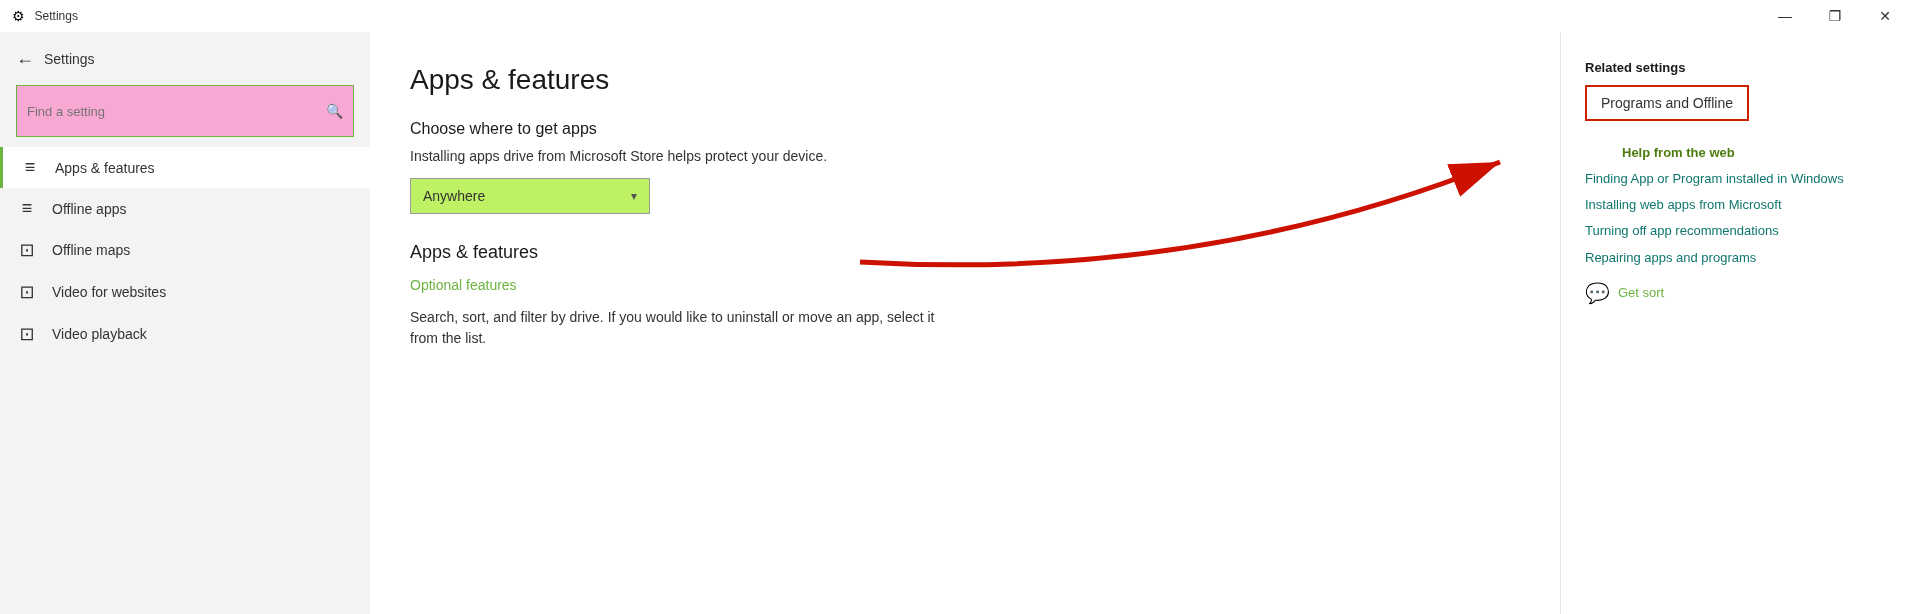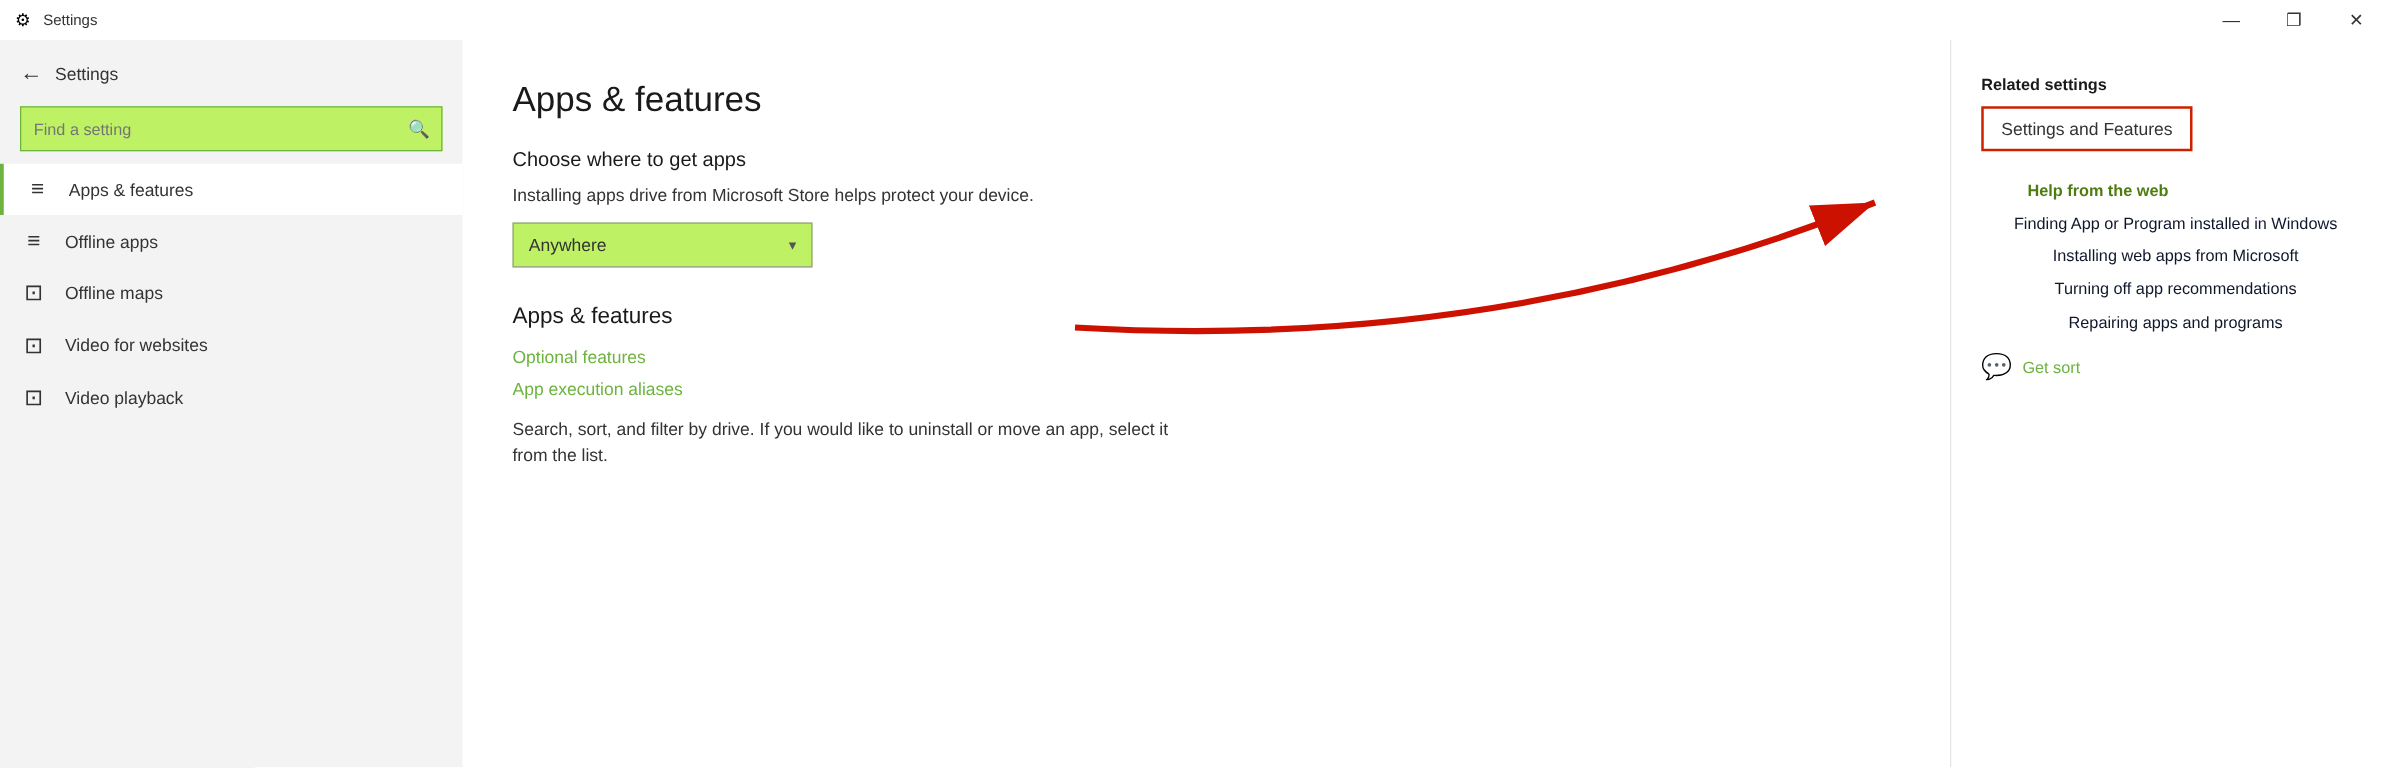--- a/index.html
+++ b/index.html
@@ -86,23 +86,23 @@
       font-size: 14px;
       font-weight: 500;
     }
 
     .sidebar-search {
       margin: 10px 16px;
       position: relative;
     }
     .sidebar-search input {
       width: 100%;
-      height: 36px;
+      height: 52px;
       border: 1.5px solid #6cb33f;
-      background: #bef264;
+      background: #f9a8d4;
       padding: 0 36px 0 10px;
       font-size: 13px;
       outline: none;
       color: #555;
     }
     .sidebar-search .search-icon {
       position: absolute;
       right: 10px;
       top: 50%;
       transform: translateY(-50%);
@@ -243,28 +243,27 @@
     }
 
     .help-label {
       font-size: 13px;
       font-weight: 600;
       color: #4d7c0f;
       margin-bottom: 10px;
       padding-left: 37px;
     }
     .help-link {
-      color: #0f172a;
+      color: #0f766e;
       font-size: 13px;
       cursor: pointer;
       display: block;
       margin-bottom: 8px;
       text-decoration: none;
       line-height: 1.4;
-      text-align: center;
     }
 
     .help-action {
       display: flex;
       align-items: center;
       gap: 8px;
       margin-top: 14px;
       cursor: pointer;
     }
     .help-action-icon {
@@ -366,28 +365,27 @@
       <div class="dropdown-select">
         <span>Anywhere</span>
         <span class="dropdown-arrow">▾</span>
       </div>
 
       <div class="section-divider"></div>
 
       <h2 class="apps-features-subtitle">Apps &amp; features</h2>
 
       <a class="link-text">Optional features</a>
-      <a class="link-text">App execution aliases</a>
 
       <p class="content-description">Search, sort, and filter by drive. If you would like to uninstall or move an app, select it from the list.</p>
     </div>
 
     <div class="right-panel">
       <div class="related-settings-label">Related settings</div>
-      <div class="related-link-box">Settings and Features</div>
+      <div class="related-link-box">Programs and Offline</div>
 
       <div class="help-label">Help from the web</div>
 
       <a class="help-link">Finding App or Program installed in Windows</a>
       <a class="help-link">Installing web apps from Microsoft</a>
       <a class="help-link">Turning off app recommendations</a>
       <a class="help-link">Repairing apps and programs</a>
 
       <div class="help-action">
         <span class="help-action-icon">💬</span>

